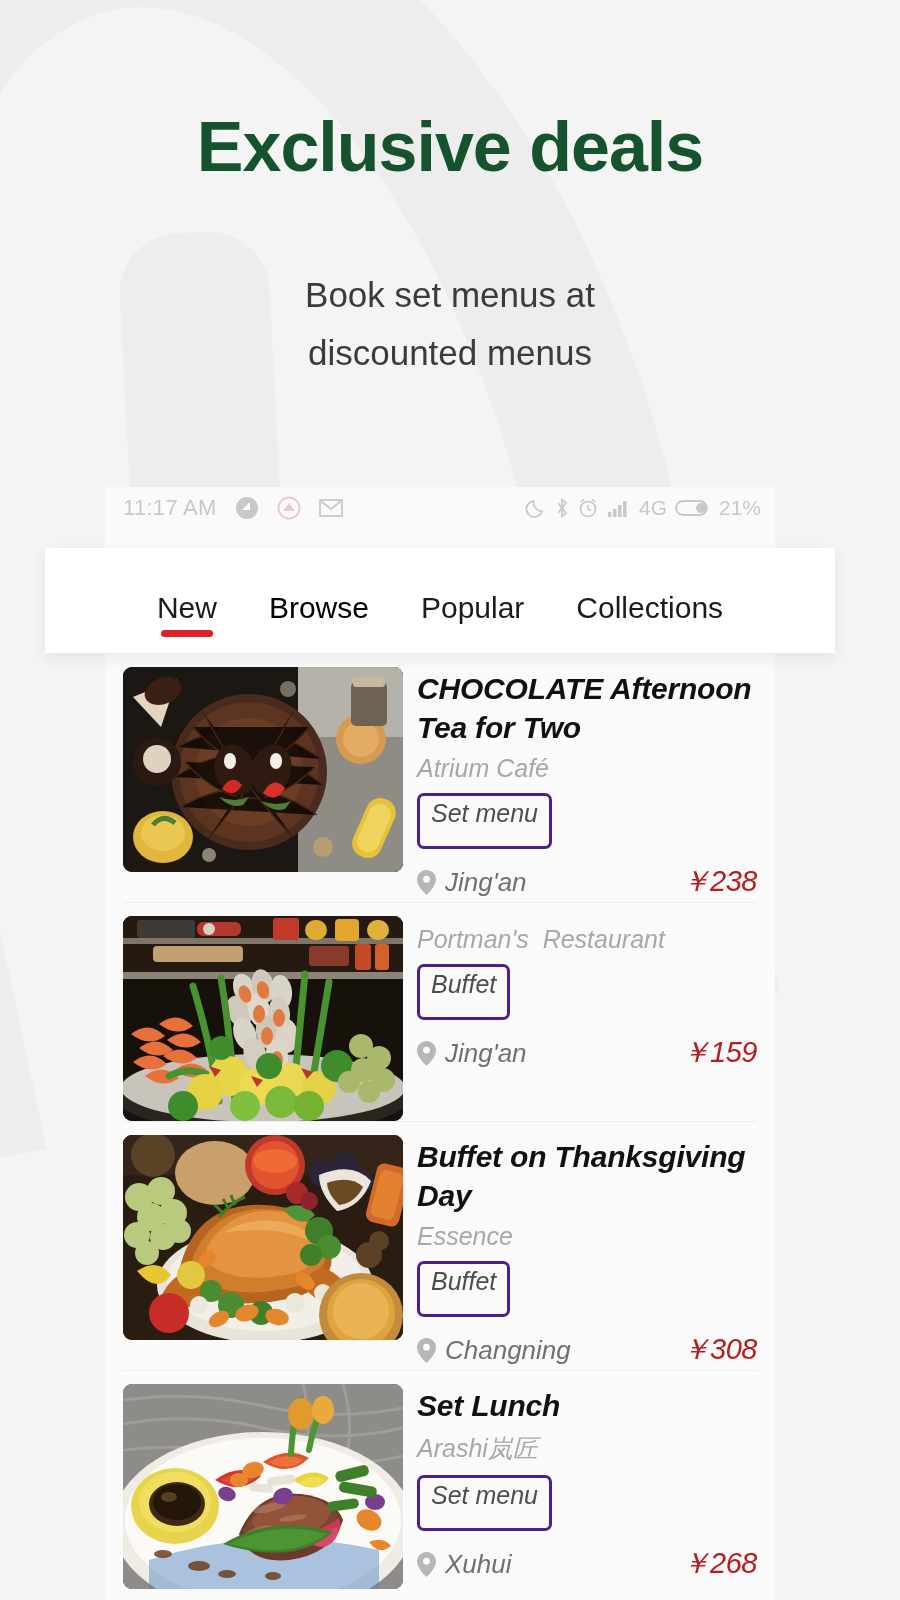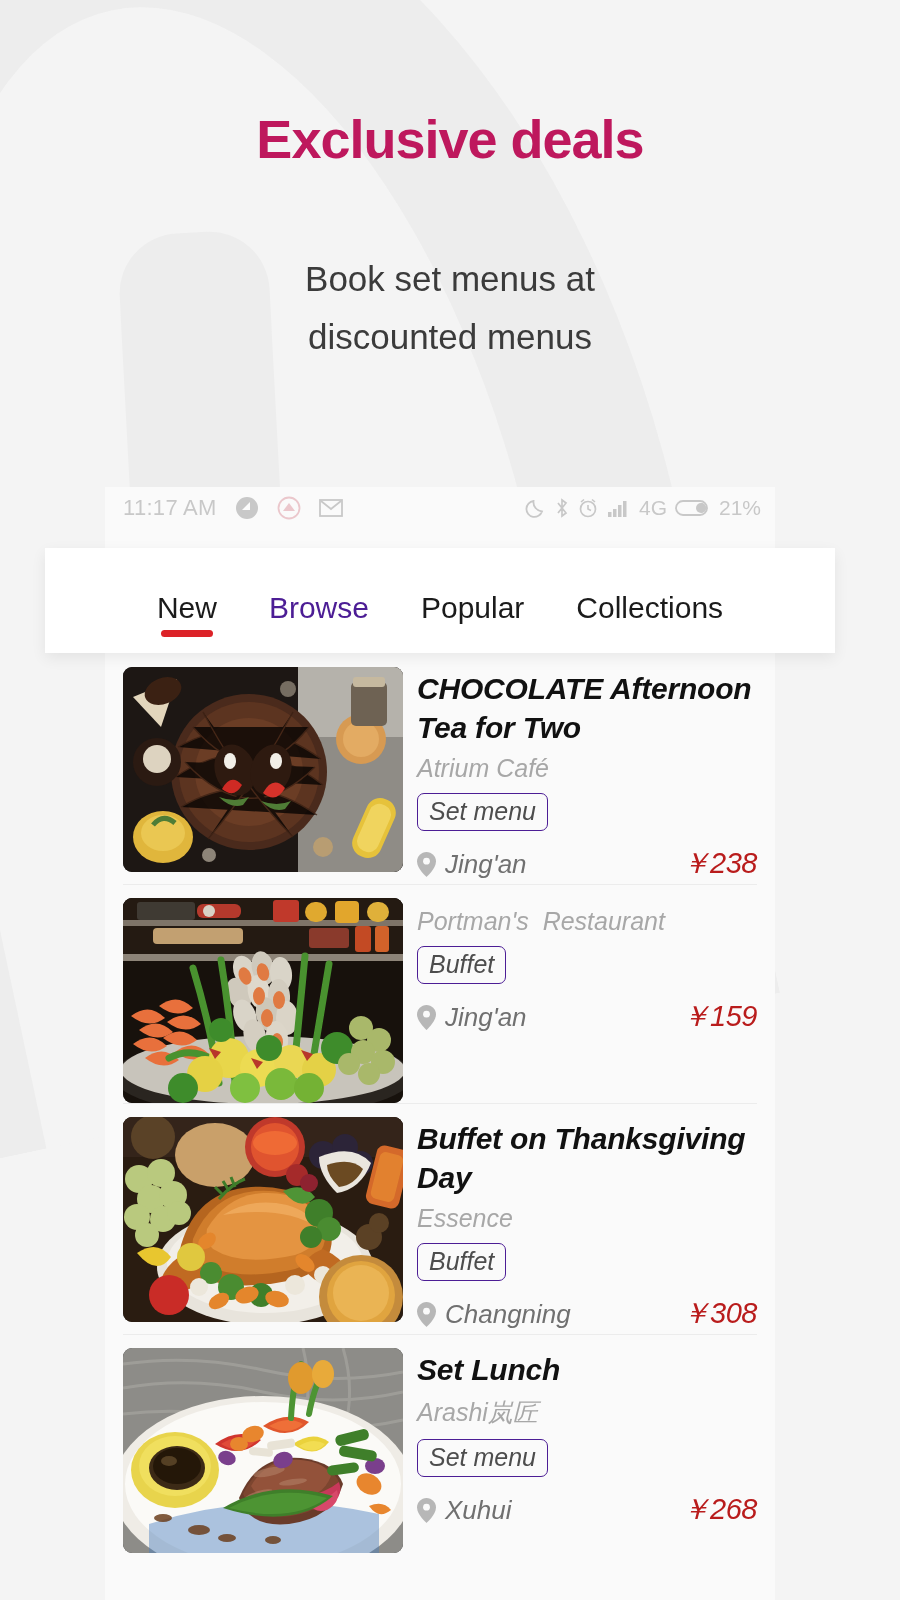--- a/index.html
+++ b/index.html
@@ -48,23 +48,23 @@
 
   
   .headline-wrap {
     position: absolute;
     left: 0; right: 0;
     top: 112px;
     text-align: center;
     z-index: 3;
   }
   .headline {
-    font-size: 54px;
+    font-size: 70px;
     font-weight: bold;
-    color: #be185d;
+    color: #14532d;
     letter-spacing: -1px;
     line-height: 1;
   }
   .subhead {
     margin-top: 84px;
     font-size: 35px;
     color: #3b3b3b;
     line-height: 1.65;
     font-weight: normal;
   }
@@ -128,21 +128,21 @@
     padding: 0 26px;
     font-size: 30px;
     color: #1b1b1b;
     cursor: pointer;
     height: 100%;
     display: flex;
     align-items: center;
     justify-content: center;
     padding-top: 14px;
   }
-  .tab.accent { color: #4c1d95; }
+  .tab.accent { color: #000000; }
   .tab .underline {
     position: absolute;
     bottom: 16px;
     left: 50%;
     transform: translateX(-50%);
     width: 52px;
     height: 7px;
     border-radius: 4px;
     background: #dc2228;
   }
@@ -199,23 +199,23 @@
   }
   .deal-venue {
     font-size: 25px;
     color: #a7a7a7;
     margin-top: 7px;
     white-space: pre;
   }
   .deal-tag {
     align-self: flex-start;
     margin-top: 10px;
-    border: 1px solid #4c1d95;
+    border: 3px solid #4c1d95;
     border-radius: 7px;
-    padding: 5px 11px 6px;
+    padding: 5px 11px 20px;
     font-size: 25px;
     color: #4d4d4d;
     line-height: 1;
   }
   .deal-foot {
     margin-top: 13px;
     display: flex;
     align-items: center;
   }
   .pin {

